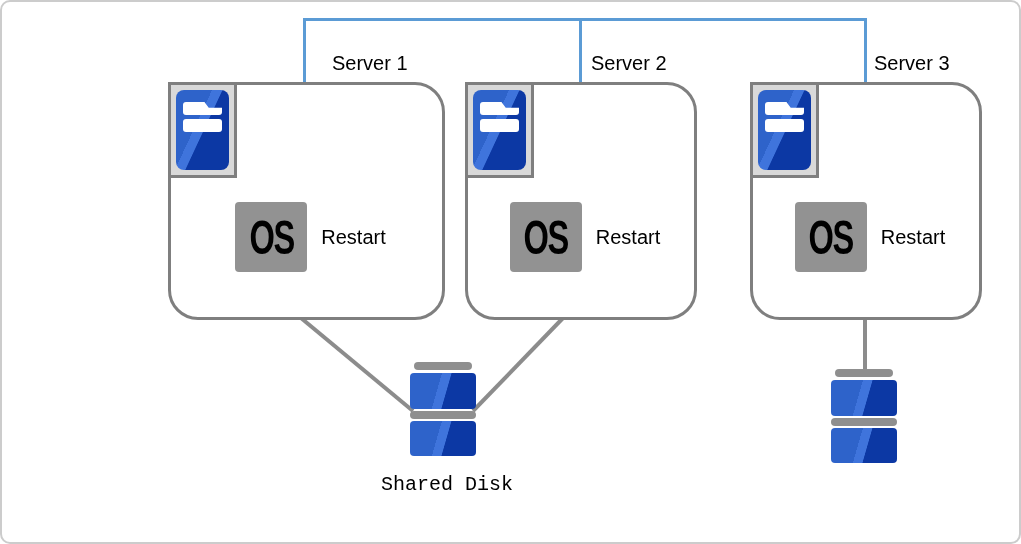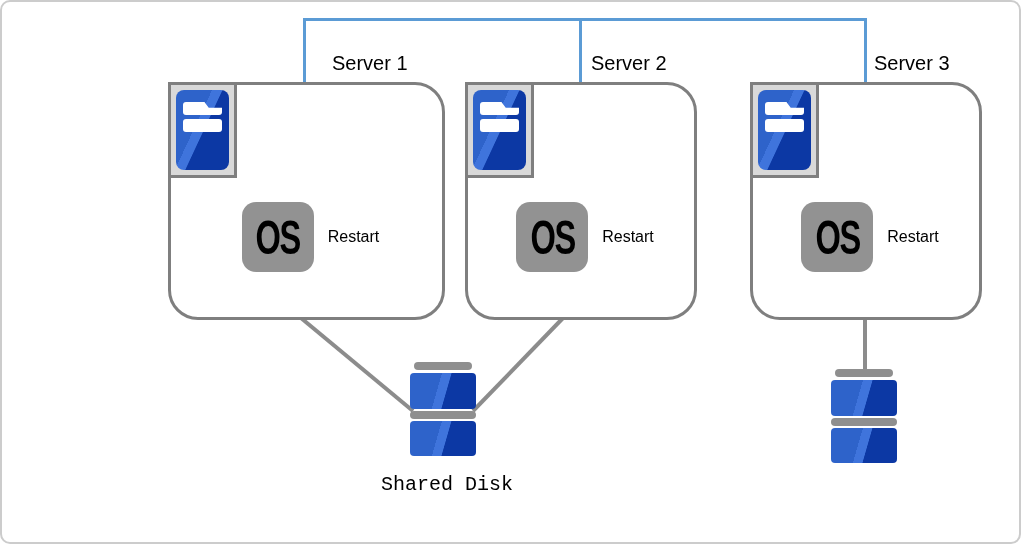--- a/index.html
+++ b/index.html
@@ -94,38 +94,38 @@
   .os-row {
     position: absolute;
     left: 0; right: 0; top: 117px;
     display: flex;
     align-items: center;
     justify-content: center;
     gap: 14px;
   }
   .os-badge {
     width: 72px; height: 70px;
-    border-radius: 14px;
+    border-radius: 4px;
     background: var(--os-badge, #929292);
     display: flex;
     align-items: center;
     justify-content: center;
     flex: 0 0 auto;
     margin-left: 8px;
   }
   .os-badge span {
     display: inline-block;
     font-size: 48px;
     font-weight: bold;
     letter-spacing: -2px;
     color: #000;
     transform: scaleX(0.68);
   }
   .os-action {
-    font-size: 16px;
+    font-size: 20px;
     color: var(--text, #000);
     white-space: nowrap;
   }
 
   
   .connectors {
     position: absolute;
     left: 0; top: 0;
     width: 1021px; height: 544px;
     pointer-events: none;

